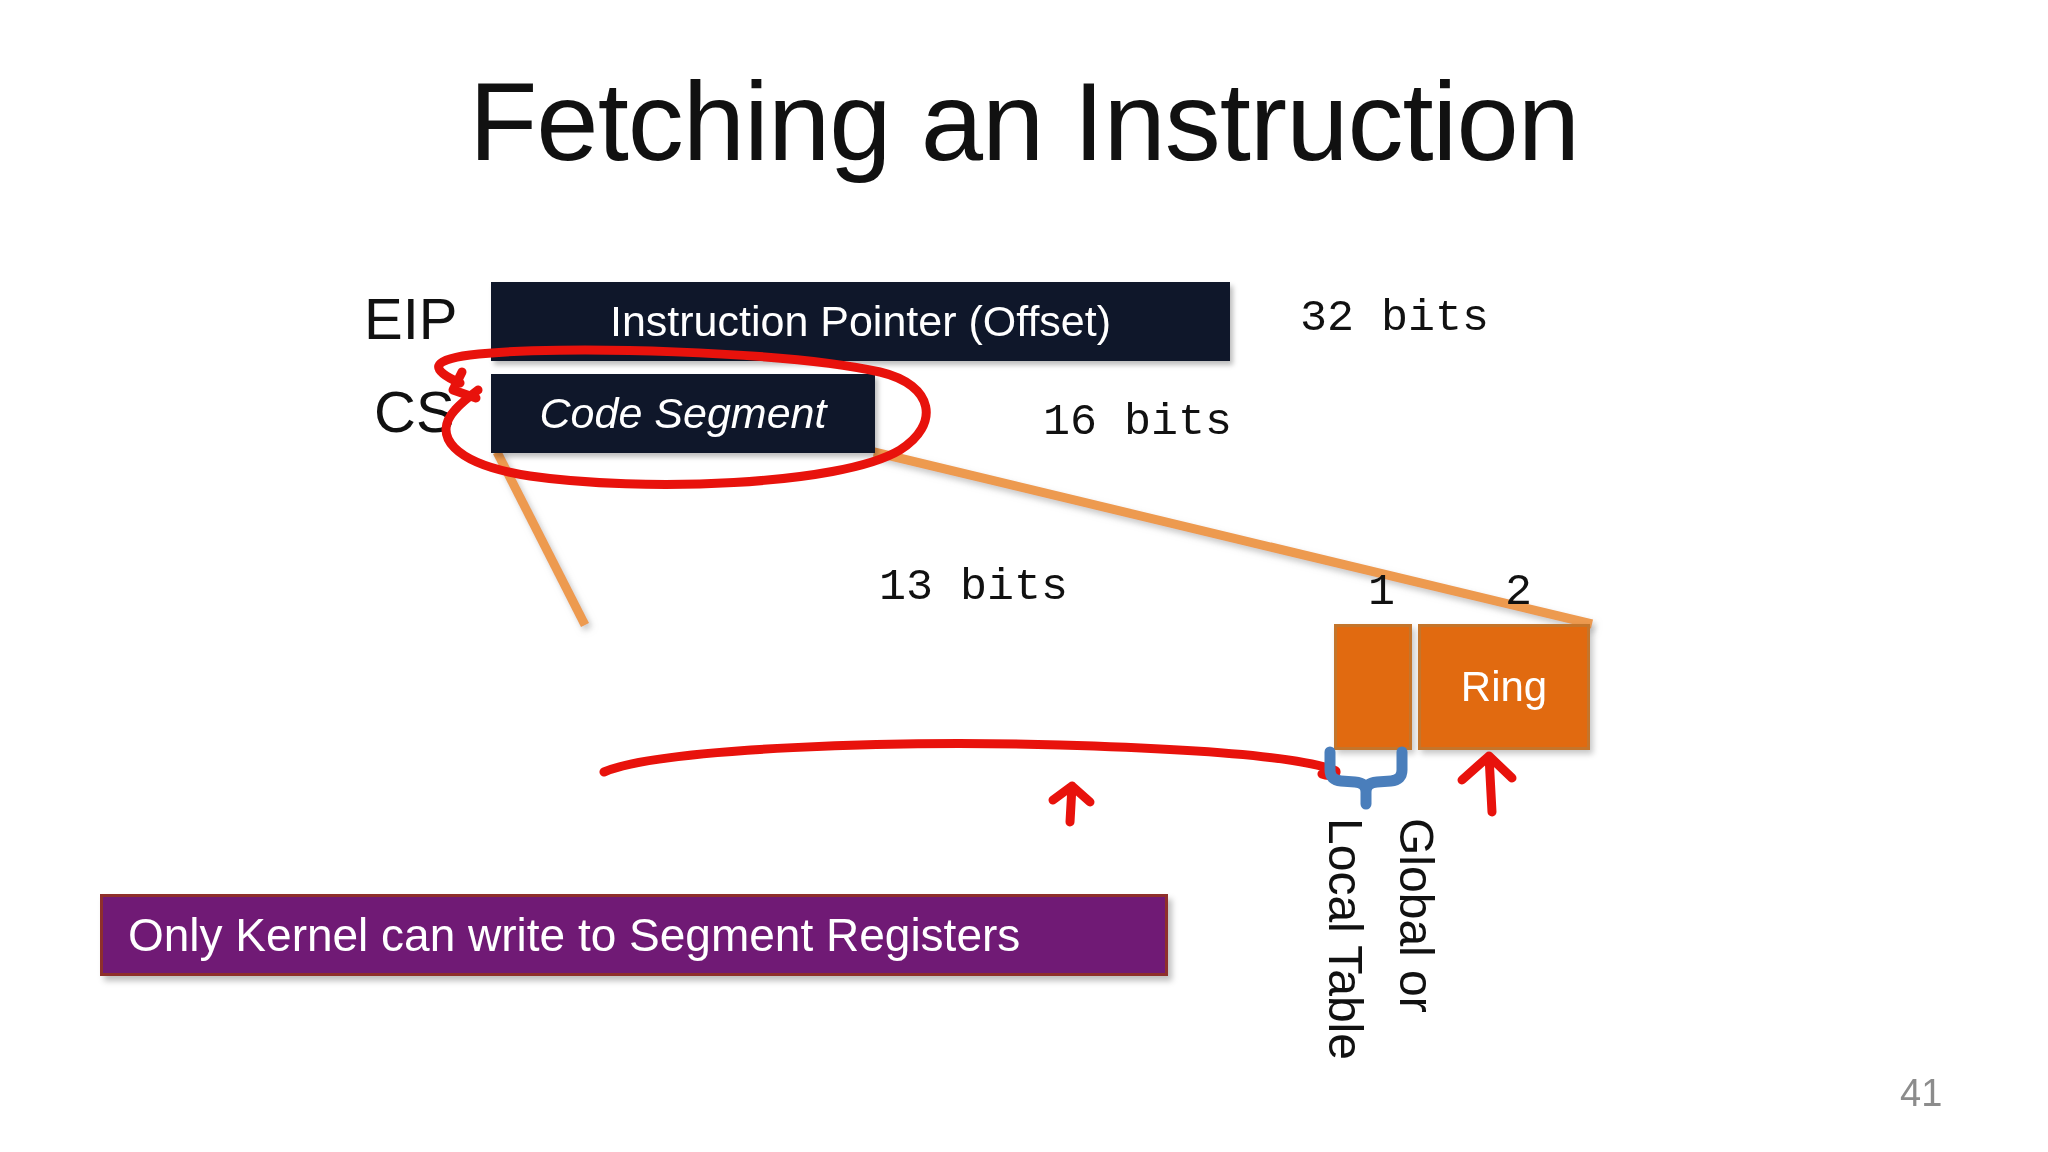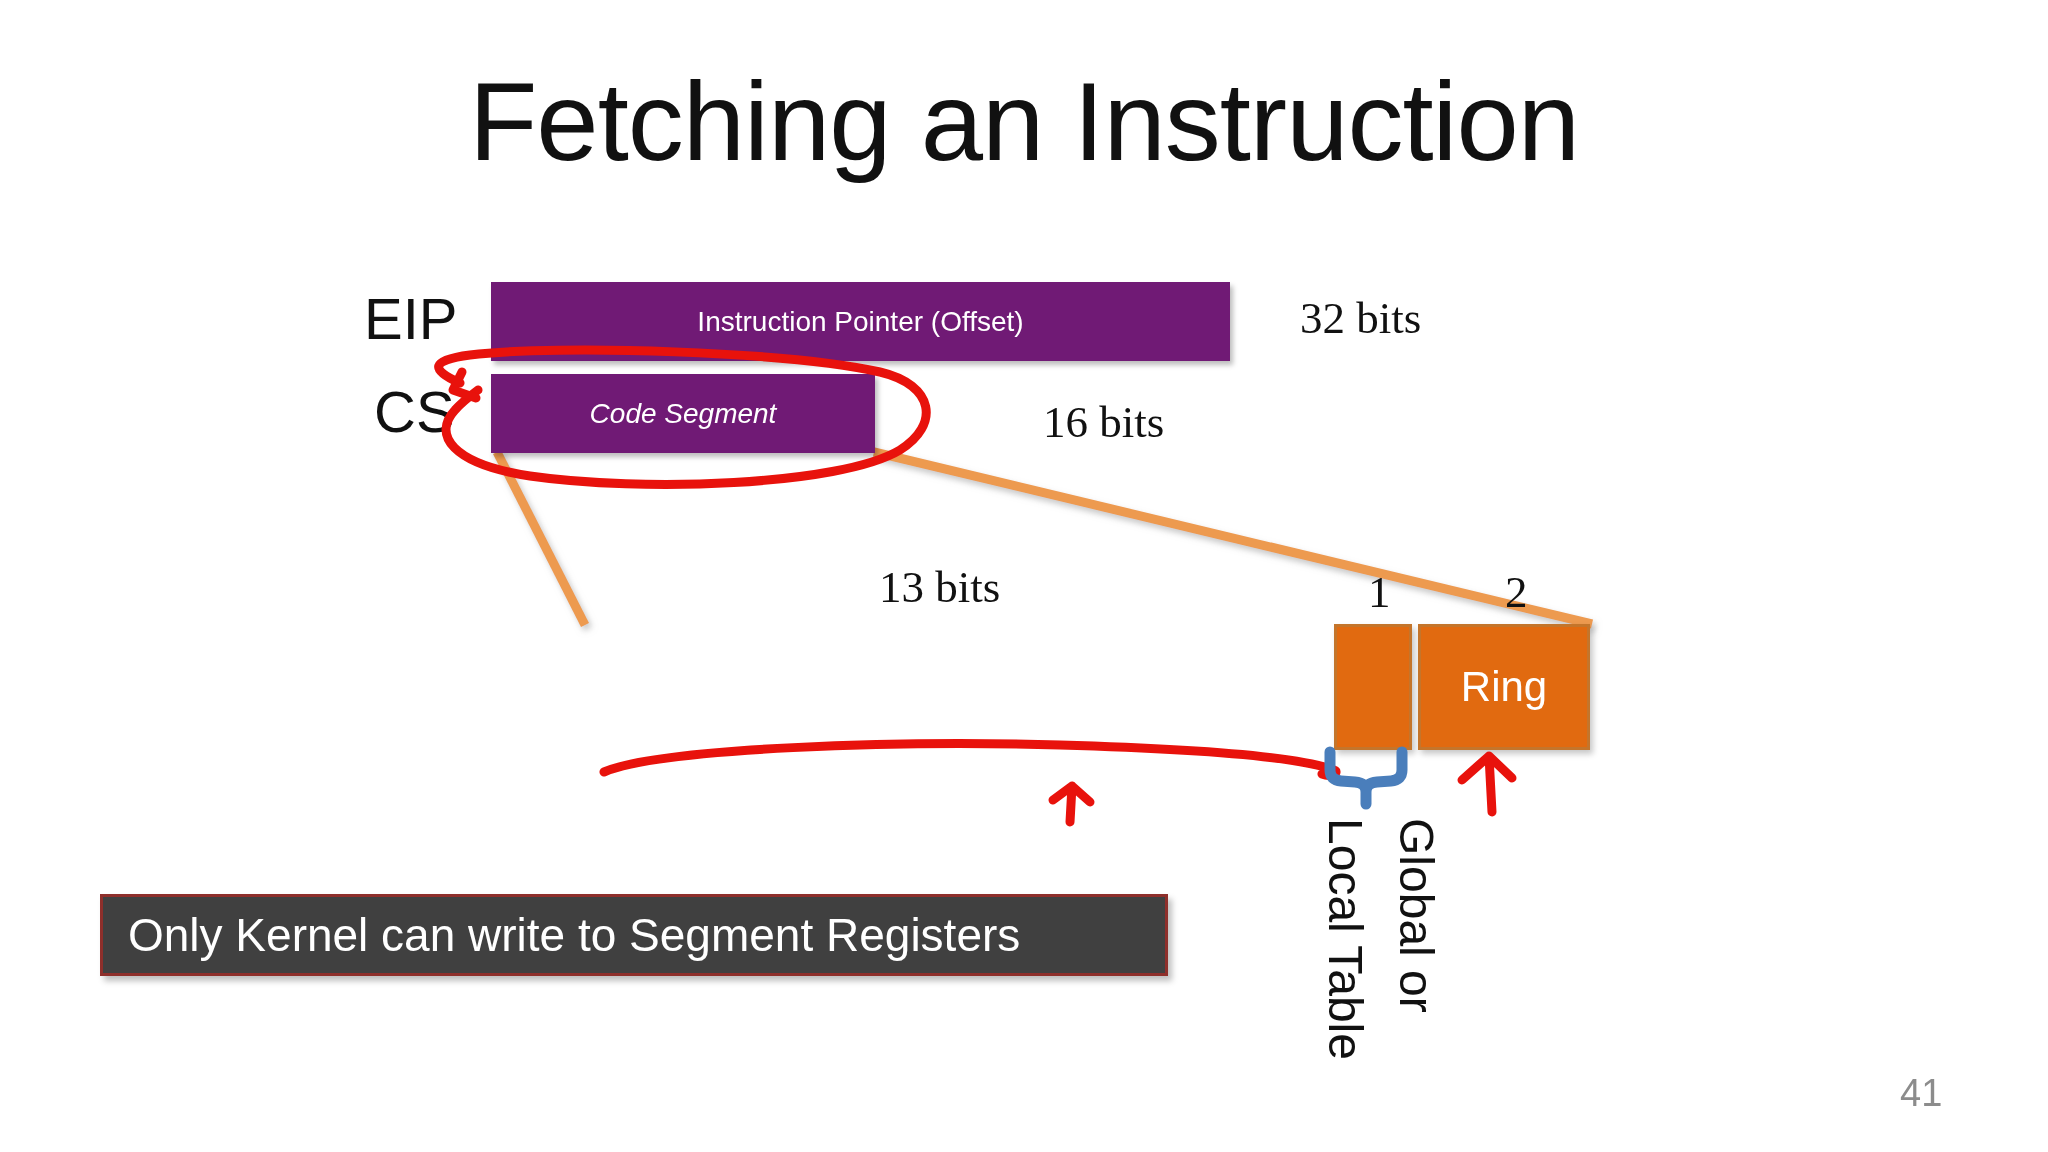--- a/index.html
+++ b/index.html
@@ -58,41 +58,41 @@
     position: absolute;
     box-sizing: border-box;
     display: flex;
     align-items: center;
     justify-content: center;
     color: #ffffff;
     font-family: "Liberation Sans", sans-serif;
     white-space: nowrap;
   }
   .bar-bright {
-    background: #701a75;
+    background: #0f172a;
     box-shadow: 3px 4px 5px rgba(0,0,0,0.26);
-    font-size: 28px;
+    font-size: 43px;
     text-align: center;
   }
   #bar-eip {
     left: 491px;  top: 282px;
     width: 739px; height: 79px;
   }
   #bar-cs {
     left: 491px;  top: 374px;
     width: 384px; height: 79px; font-style: italic;
   }
 
   
   .bits-label {
     position: absolute;
     font-size: 45px;
     line-height: 1;
     color: #111111;
-    font-family: Liberation Serif, serif;
+    font-family: Liberation Mono, monospace;
     white-space: nowrap;
   }
   #bits-32  { left: 1300px; top: 296px; }
   #bits-16  { left: 1043px; top: 400px; }
   #bits-13  { left: 879px;  top: 565px; }
   #bits-1   { left: 1368px; top: 570px; }
   #bits-2   { left: 1505px; top: 570px; }
 
   
   .bar-dark {
@@ -145,21 +145,21 @@
   }
   #caption-local-table { left: 1369px; top: 818px; }
   #caption-global-or   { left: 1440px; top: 818px; }
 
   
   #callout-box {
     position: absolute;
     left: 100px; top: 894px;
     width: 1068px; height: 82px;
     box-sizing: border-box;
-    background: #404040;
+    background: #701a75;
     border: 3px solid #8E2F2B;
     box-shadow: 4px 5px 6px rgba(0,0,0,0.25);
     display: flex;
     align-items: center;
     justify-content: flex-start;
     padding-left: 25px;
   }
   #callout-text {
     color: #FFFFFF;
     font-size: 46px;

